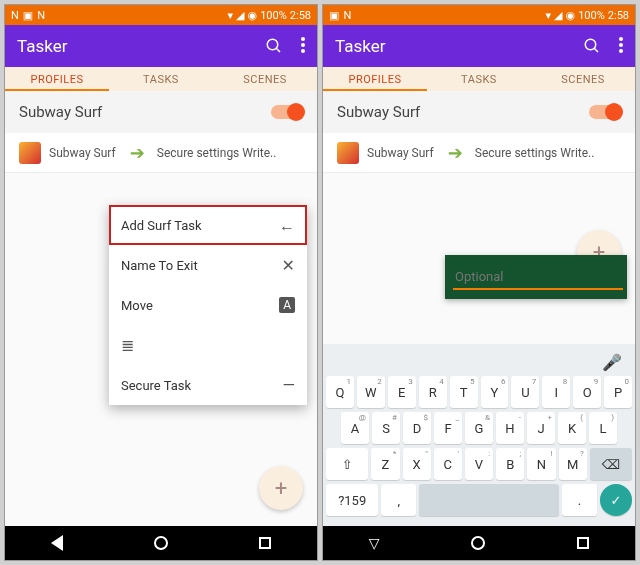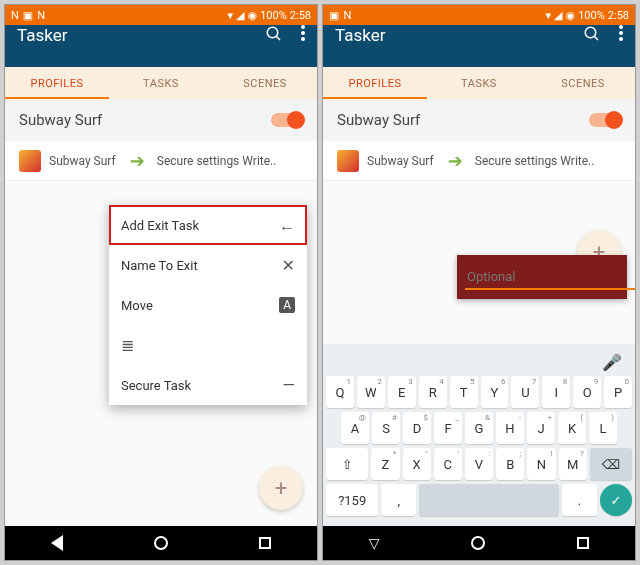--- a/index.html
+++ b/index.html
@@ -1,44 +1,44 @@
 <!DOCTYPE html>
 <html><head>
 <meta charset="utf-8">
 <style>
 * { box-sizing: border-box; margin: 0; padding: 0; font-family: Roboto, Arial, sans-serif; }
 body { background: #d0d0d0; display: flex; gap: 4px; padding: 4px; }
 .phone { width: 316px; height: 557px; background: #fafafa; position: relative; overflow: hidden; border: 1px solid #999; }
 .statusbar { height: 20px; background: #ef6c00; display: flex; align-items: center; justify-content: space-between; padding: 0 6px; color: #fff; font-size: 11px; }
 .statusbar .left { display: flex; gap: 4px; }
 .statusbar .right { display: flex; gap: 3px; align-items: center; }
-.appbar { height: 42px; background: #0c4a6e; display: flex; justify-content: space-between; padding: 0 12px; color: #fff; }
+.appbar { height: 42px; background: #6d28d9; display: flex; align-items: center; justify-content: space-between; padding: 0 12px; color: #fff; }
 .appbar .title { font-size: 17px; }
 .appbar .actions { display: flex; gap: 18px; }
-.tabs { display: flex; height: 32px; background: #faeede; }
+.tabs { display: flex; height: 24px; background: #faeede; }
 .tab { flex: 1; display: flex; align-items: center; justify-content: center; font-size: 11px; letter-spacing: 0.5px; color: #9b6f4f; position: relative; }
 .tab.active { color: #d84315; }
 .tab.active::after { content: ""; position: absolute; bottom: 0; left: 0; right: 0; height: 2px; background: #f57c00; }
 .profile-row { height: 42px; display: flex; align-items: center; justify-content: space-between; padding: 0 14px; background: #f4f4f4; }
 .profile-row .name { font-size: 15px; color: #444; }
 .switch { width: 32px; height: 14px; background: #f7b48e; border-radius: 8px; position: relative; }
 .switch::after { content: ""; width: 18px; height: 18px; background: #f4511e; border-radius: 50%; position: absolute; right: -2px; top: -2px; }
 .task-row { height: 40px; display: flex; align-items: center; padding: 0 14px; gap: 8px; background: #fff; border-bottom: 1px solid #eee; font-size: 12px; color: #555; }
 .app-icon { width: 22px; height: 22px; background: linear-gradient(135deg,#f9b233,#d32f2f); border-radius: 3px; }
 .arrow-right { color: #7cb342; font-size: 18px; margin-left: 6px; margin-right: 4px; }
 .fab { position: absolute; right: 14px; width: 44px; height: 44px; border-radius: 50%; background: #faeede; display: flex; align-items: center; justify-content: center; font-size: 22px; color: #a88; box-shadow: 0 2px 4px rgba(0,0,0,0.2); }
 .navbar { position: absolute; bottom: 0; left: 0; right: 0; height: 34px; background: #000; display: flex; align-items: center; justify-content: space-around; }
 .nav-tri { width: 0; height: 0; border-top: 8px solid transparent; border-bottom: 8px solid transparent; border-right: 12px solid #fff; }
 .nav-circ { width: 14px; height: 14px; border: 2px solid #fff; border-radius: 50%; }
 .nav-sq { width: 12px; height: 12px; border: 2px solid #fff; }
 .menu { position: absolute; left: 104px; top: 200px; width: 198px; background: #fff; box-shadow: 0 4px 12px rgba(0,0,0,0.3); z-index: 10; }
 .menu-item { height: 40px; display: flex; align-items: center; justify-content: space-between; padding: 0 12px; font-size: 13px; color: #333; }
 .menu-item.hl { background: #fff; outline: 2px solid #c92020; outline-offset: -2px; }
 .mi-icon { color: #555; font-size: 16px; }
-.input-bar { position: absolute; left: 134px; right: 8px; top: 250px; height: 44px; background: #7f1d1d; box-shadow: 0 2px 6px rgba(0,0,0,0.3); display: flex; align-items: center; padding: 0 8px; z-index: 10; }
+.input-bar { position: absolute; left: 122px; right: 8px; top: 250px; height: 44px; background: #14532d; box-shadow: 0 2px 6px rgba(0,0,0,0.3); display: flex; align-items: center; padding: 0 8px; z-index: 10; }
 .input-bar input { flex: 1; border: none; border-bottom: 2px solid #f57c00; outline: none; font-size: 13px; color: #999; padding: 4px 2px; background: transparent; }
 .keyboard { position: absolute; left: 0; right: 0; bottom: 34px; background: #eceff1; padding: 4px 3px 6px; }
 .suggestion { height: 28px; display: flex; align-items: center; justify-content: flex-end; padding: 0 10px; color: #666; }
 .krow { display: flex; gap: 3px; margin-bottom: 4px; }
 .key { flex: 1; height: 32px; background: #fff; border-radius: 3px; display: flex; align-items: center; justify-content: center; font-size: 13px; color: #333; box-shadow: 0 1px 1px rgba(0,0,0,0.15); position: relative; }
 .key .sup { position: absolute; top: 1px; right: 3px; font-size: 8px; color: #888; }
 .key.wide { flex: 1.5; }
 .key.shift { background: #fff; }
 .key.del { background: #cfd8dc; }
 .key.action { background: #26a69a; color: #fff; border-radius: 50%; width: 32px; flex: none; }
@@ -93,21 +93,21 @@
   </div>
   <div class="task-row">
     <div class="app-icon"></div>
     <span>Subway Surf</span>
     <span class="arrow-right">➔</span>
     <span>Secure settings Write..</span>
   </div>
 
   <div class="menu">
     <div class="menu-item hl">
-      <span>Add Exit Task</span>
+      <span>Add Surf Task</span>
       <span class="mi-icon">←</span>
     </div>
     <div class="menu-item">
       <span>Name To Exit</span>
       <span class="mi-icon">✕</span>
     </div>
     <div class="menu-item">
       <span>Move</span>
       <span class="mi-icon" style="background:#555;color:#fff;padding:1px 4px;border-radius:2px;font-size:12px;">A</span>
     </div>

